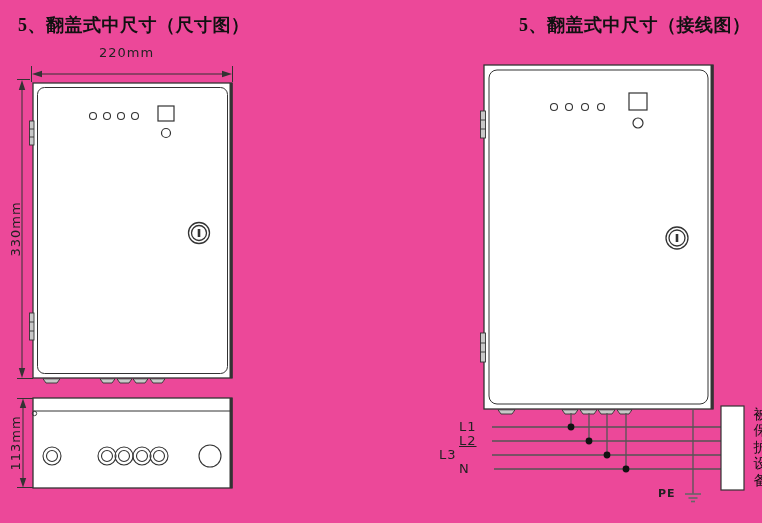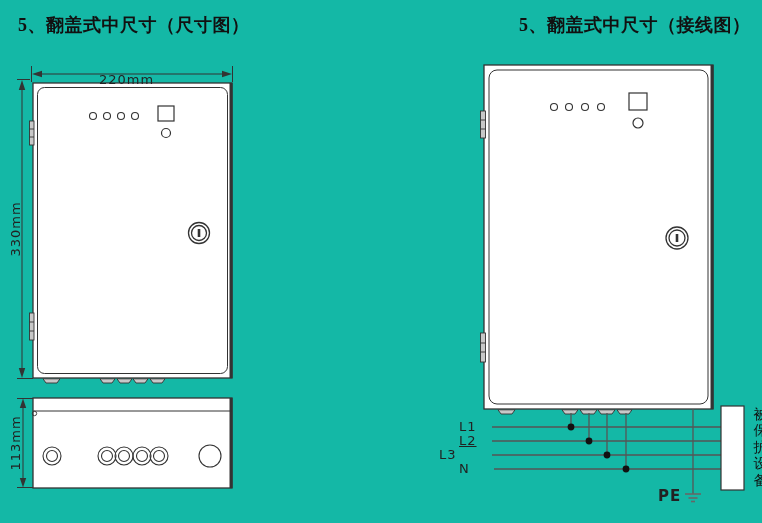--- a/index.html
+++ b/index.html
@@ -1,35 +1,35 @@
 <!DOCTYPE html>
 <html><head>
 <meta charset="utf-8">
 <style>
   html,body{margin:0;padding:0;background:#ffffff;}
   #canvas{
-    position:relative;width:762px;height:523px;background:#14b8a6;overflow:hidden;
+    position:relative;width:762px;height:523px;background:#ec4899;overflow:hidden;
     font-family:"Liberation Sans", sans-serif;color:#1c1c1c;
   }
   #lineart{position:absolute;left:0;top:0;width:762px;height:523px;}
   .title{
     position:absolute;font-family:"Liberation Serif", serif;font-weight:bold;
     font-size:18px;letter-spacing:0.5px;color:#111;white-space:nowrap;
   }
   .dimtext{
     position:absolute;font-size:13px;color:#222;white-space:nowrap;
     font-family:"DejaVu Sans", sans-serif;letter-spacing:1px;
   }
   .vtext{transform:translate(-50%,-50%) rotate(-90deg);}
   .wirelabel{
     position:absolute;font-size:13px;color:#222;white-space:nowrap;
     font-family:"DejaVu Sans", sans-serif;letter-spacing:1px;
   }
   .pelabel{
-    position:absolute;font-size:15px;font-weight:600;color:#222;
+    position:absolute;font-size:11px;font-weight:600;color:#222;
     font-family:"DejaVu Sans", sans-serif;letter-spacing:1px;text-align:right;
   }
   .protbox{
     position:absolute;left:722px;top:407px;width:21px;height:82px;
     font-size:14px;line-height:16.4px;text-align:center;color:#111;
     word-break:break-all;font-family:"Liberation Serif", serif;padding-left:28px;
   }
 </style>
 </head>
 <body>
@@ -190,21 +190,21 @@
         <circle cx="626" cy="469" r="3.4"></circle>
       </g>
 
       <rect x="721" y="406" width="23" height="84" stroke-width="1.2" fill="#ffffff"></rect>
     </g>
   </svg>
 
   <div class="title" style="left:18px;top:13px;">5、翻盖式中尺寸（尺寸图）</div>
   <div class="title" style="left:519px;top:13px;text-align:right;">5、翻盖式中尺寸（接线图）</div>
 
-  <div class="dimtext" style="left:99px;top:72px;">220mm</div>
+  <div class="dimtext" style="left:99px;top:45px;">220mm</div>
   <div class="dimtext vtext" style="left:15px;top:229px;">330mm</div>
   <div class="dimtext vtext" style="left:15px;top:443px;">113mm</div>
 
   <div class="wirelabel" style="left:459px;top:419px;text-align:center;">L1</div>
   <div class="wirelabel" style="left:459px;top:433px;text-decoration:underline;">L2</div>
   <div class="wirelabel" style="left:439px;top:447px;">L3</div>
   <div class="wirelabel" style="left:459px;top:461px;">N</div>
 
   <div class="pelabel" style="left:658px;top:487px;">PE</div>
 

